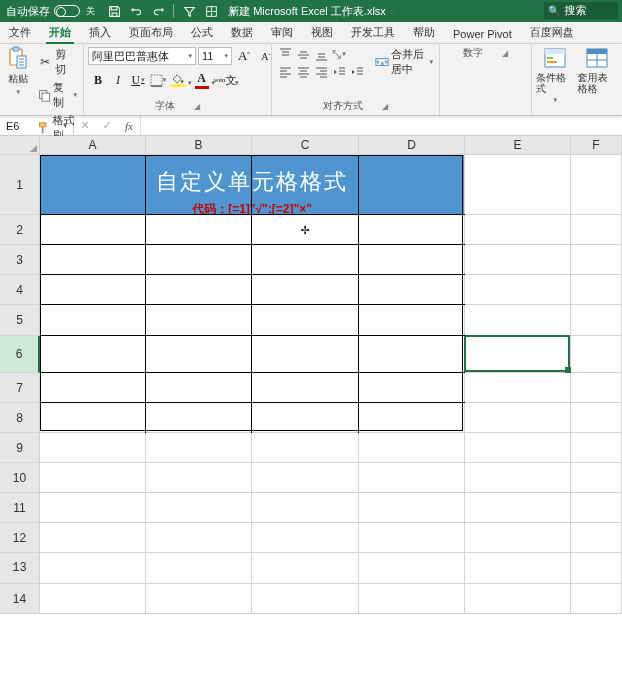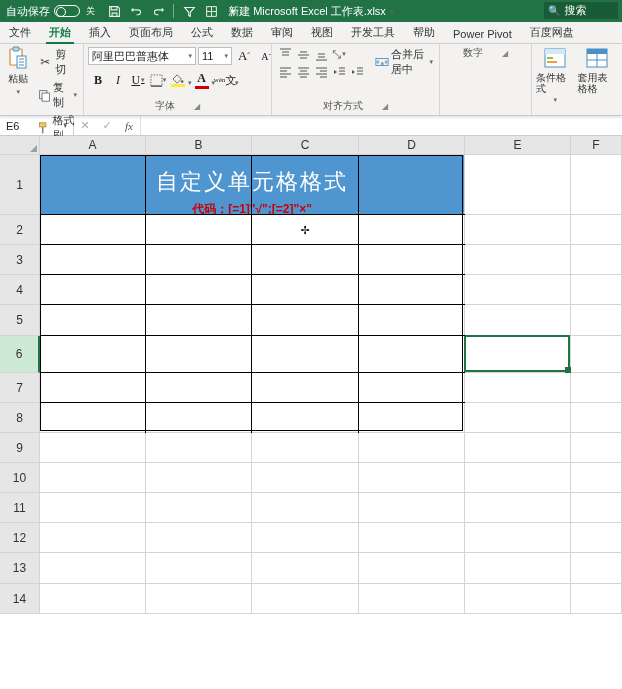--- a/index.html
+++ b/index.html
@@ -501,21 +501,21 @@
       <div class="row" style="height: 30px;">
         <div class="rh" style="height: 30px;">12</div>
         <div class="cell" style="width: 106px; height: 30px;"></div>
         <div class="cell" style="width: 106px; height: 30px;"></div>
         <div class="cell" style="width: 107px; height: 30px;"></div>
         <div class="cell" style="width: 106px; height: 30px;"></div>
         <div class="cell" style="width: 106px; height: 30px;"></div>
         <div class="cell" style="width: 51px; height: 30px;"></div>
       </div>
       <div class="row" style="height: 31px;">
-        <div class="rh" style="height: 31px;">13</div>
+        <div class="rh" style="height: 31px; font-family: Liberation Mono, monospace;">13</div>
         <div class="cell" style="width: 106px; height: 31px;"></div>
         <div class="cell" style="width: 106px; height: 31px;"></div>
         <div class="cell" style="width: 107px; height: 31px;"></div>
         <div class="cell" style="width: 106px; height: 31px;"></div>
         <div class="cell" style="width: 106px; height: 31px;"></div>
         <div class="cell" style="width: 51px; height: 31px;"></div>
       </div>
       <div class="row" style="height: 30px;">
         <div class="rh" style="height: 30px;">14</div>
         <div class="cell" style="width: 106px; height: 30px;"></div>

